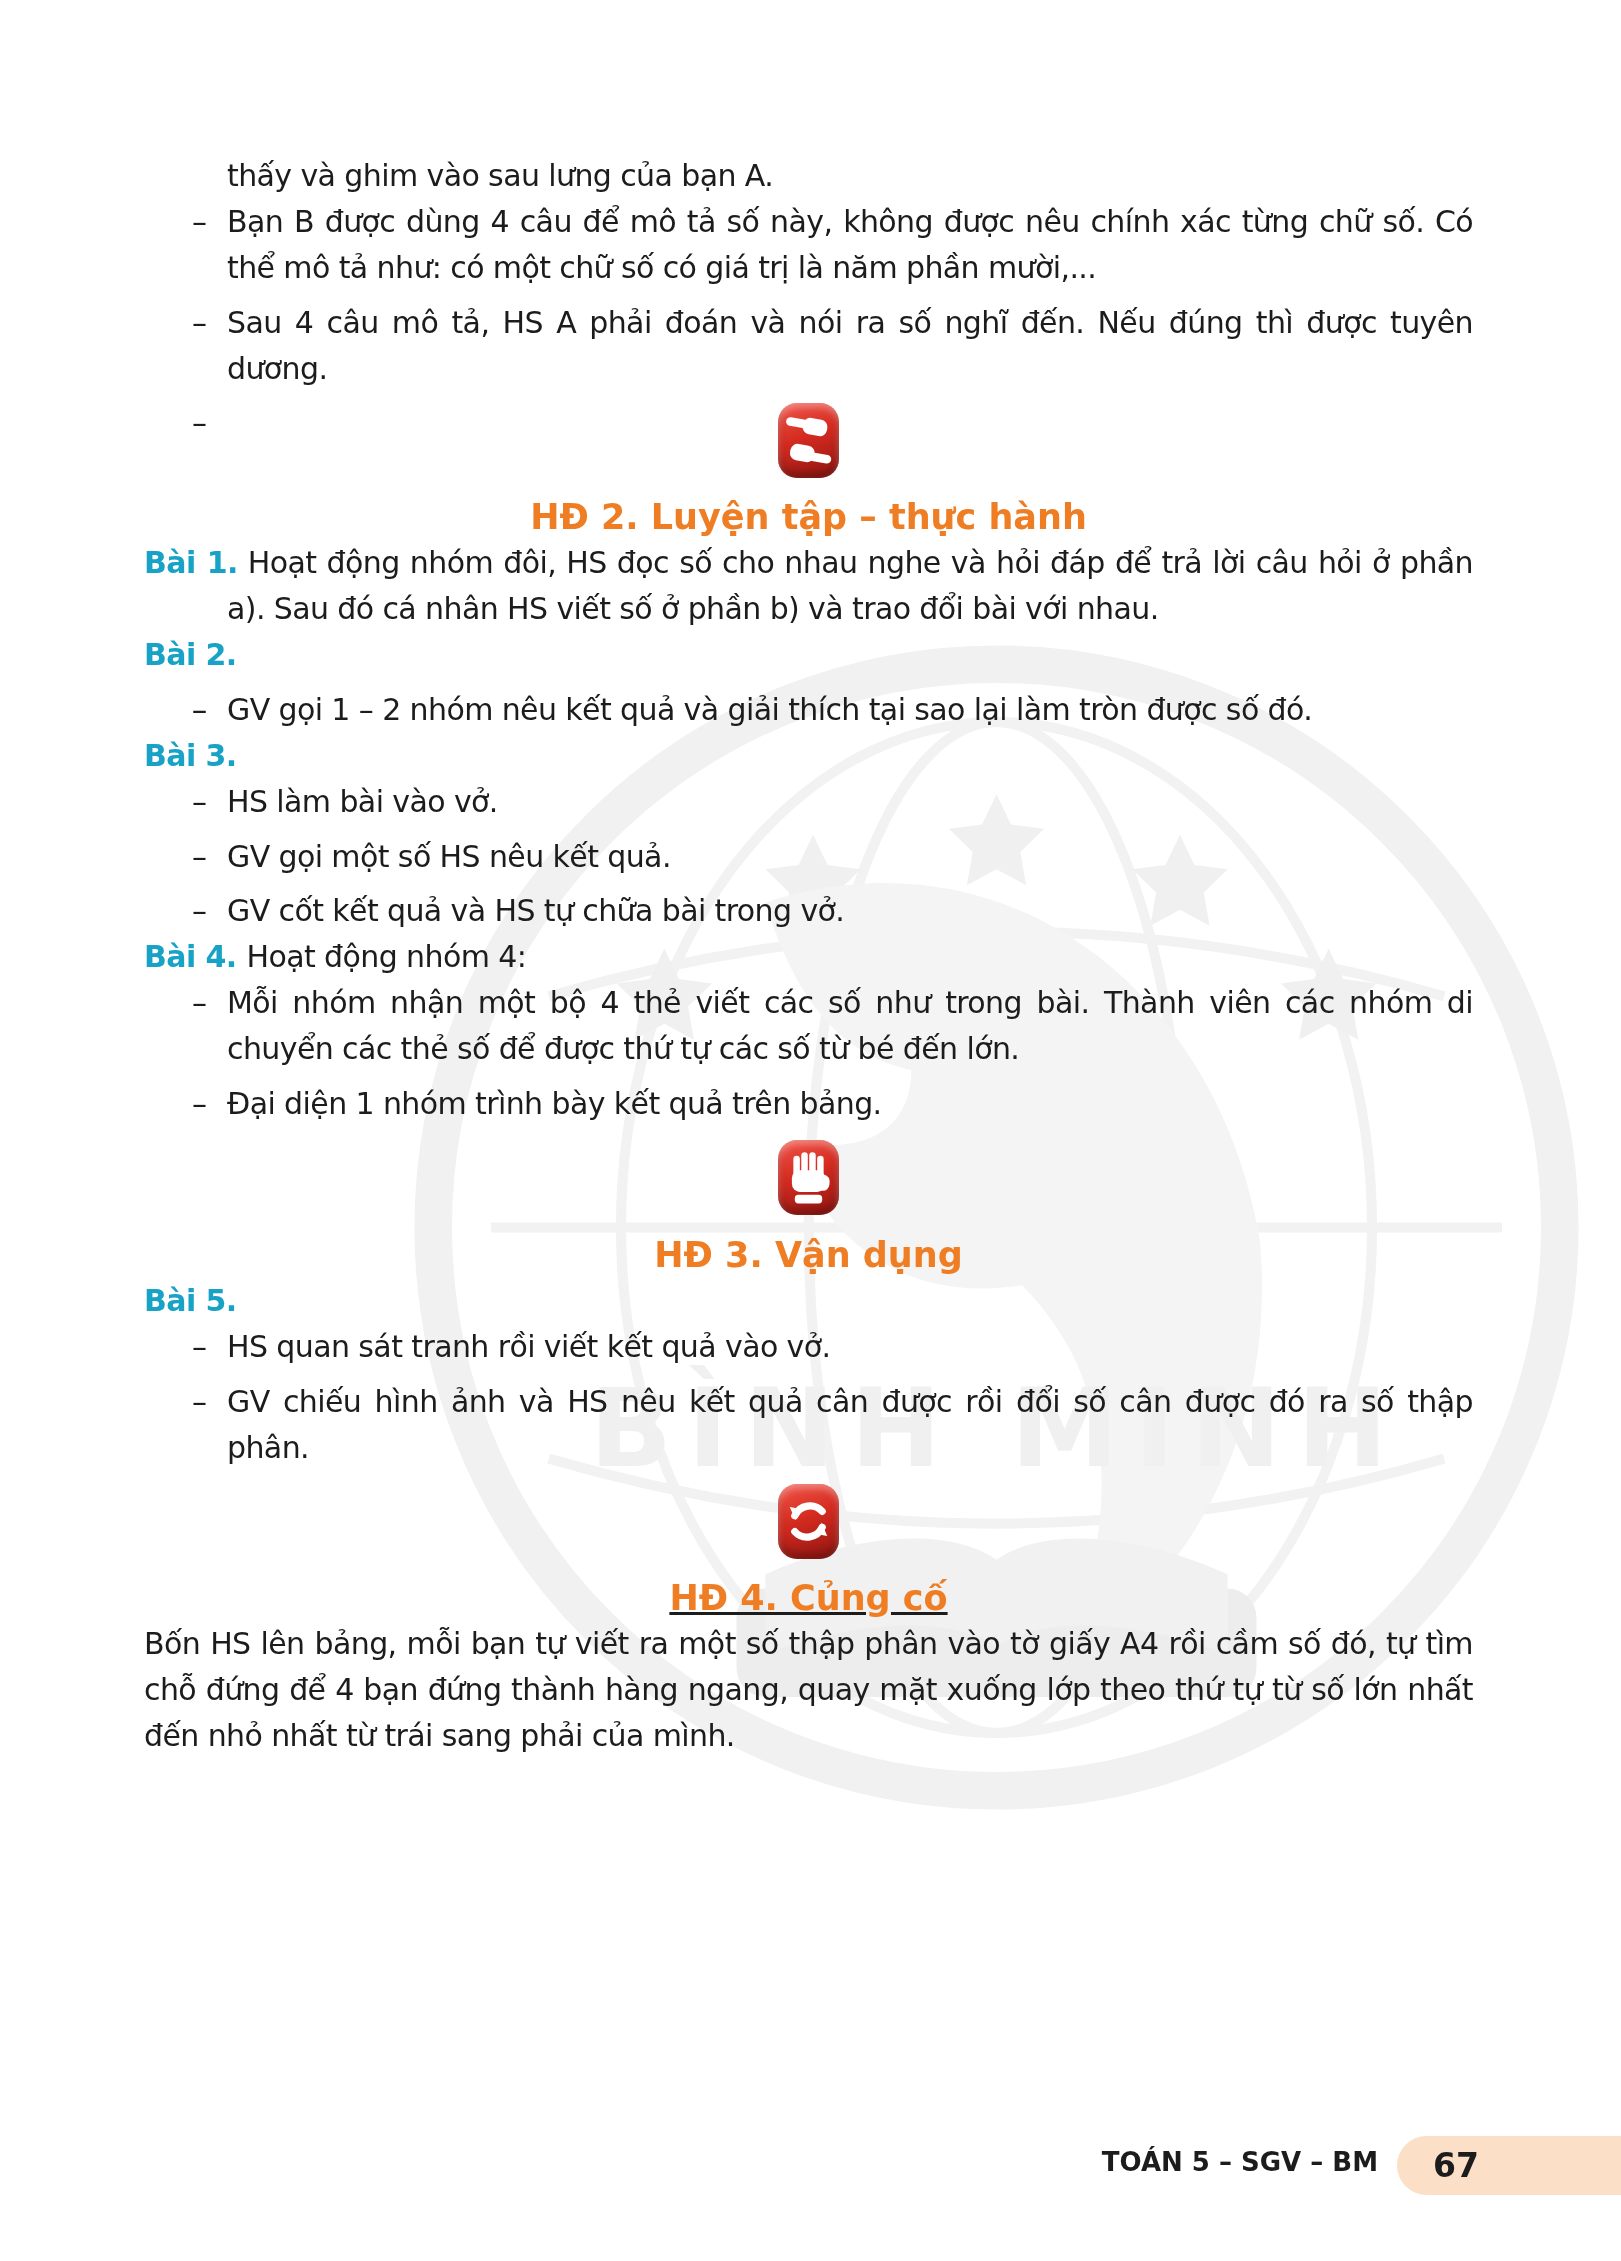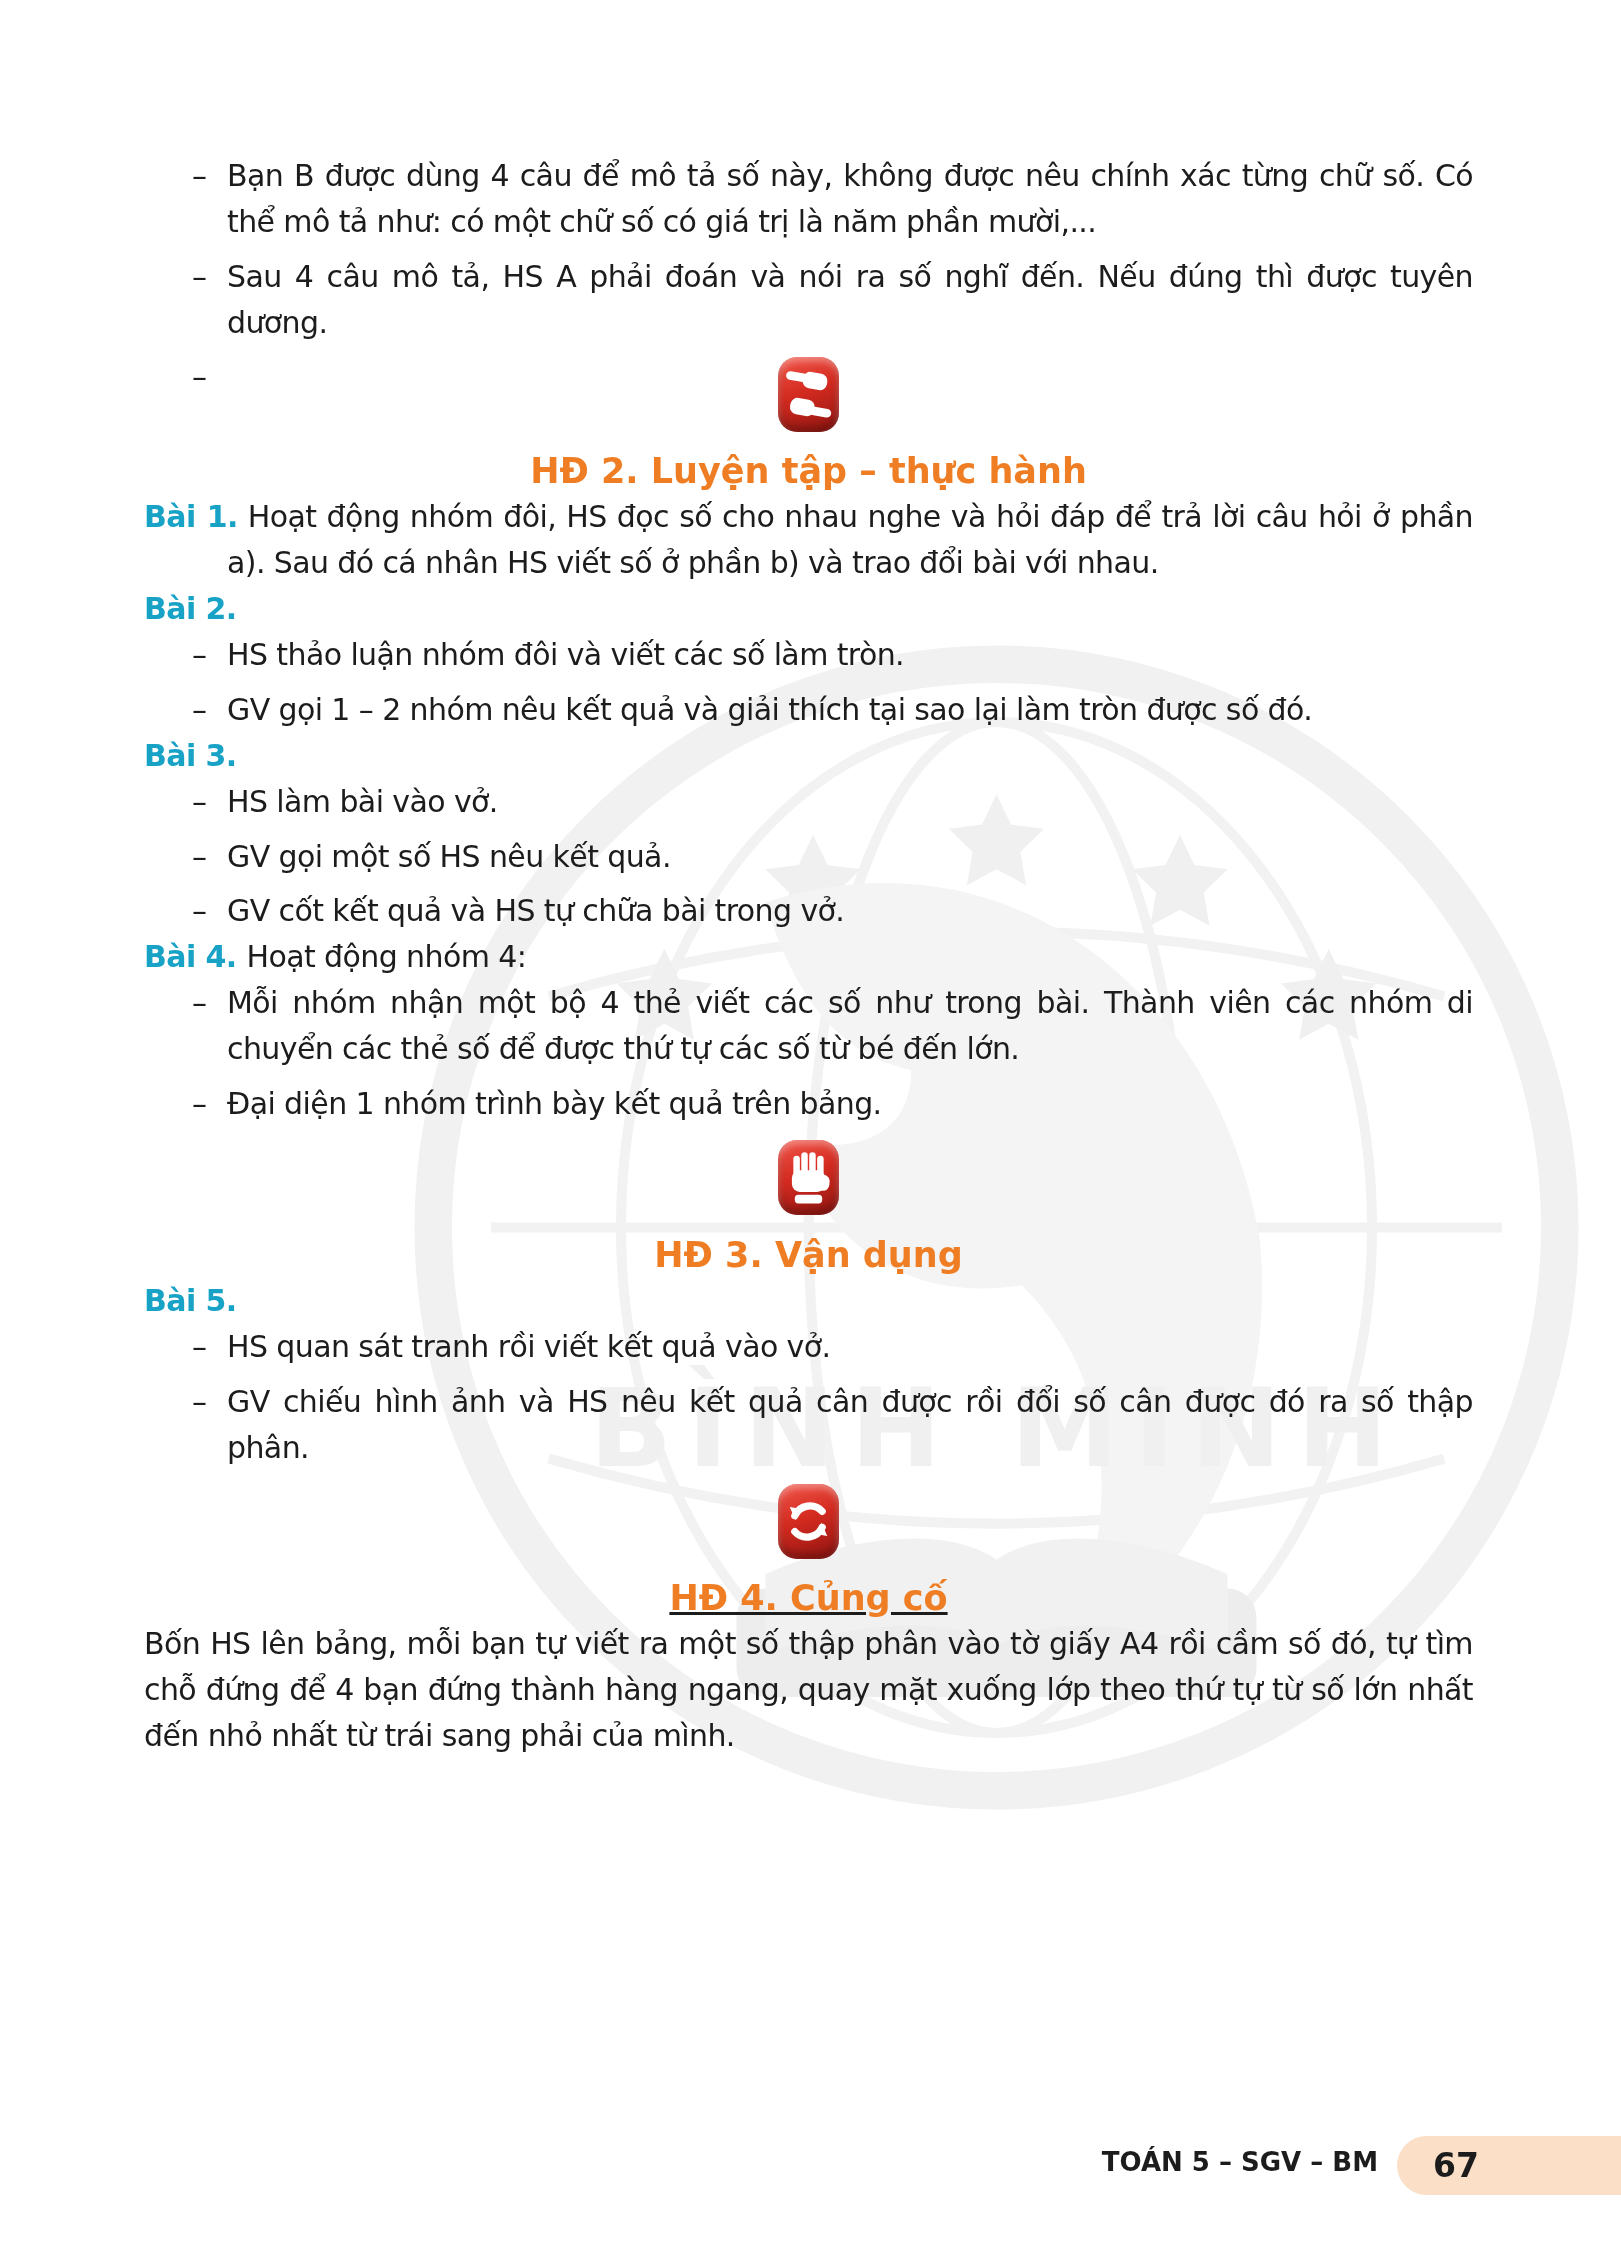--- a/index.html
+++ b/index.html
@@ -78,20 +78,21 @@
            C 700,782 762,742 762,662 C 660,640 600,560 560,430 Z" fill="#f4f4f4"></path>
       <rect x="520" y="1380" width="720" height="150" rx="40" fill="#ededed"></rect>
       <path d="M560,1360 C 700,1298 820,1298 880,1340 C 940,1298 1060,1298 1200,1360
            L 1200,1470 C 1060,1420 940,1420 880,1460 C 820,1420 700,1420 560,1470 Z" fill="#f1f1f1"></path>
       <text x="880" y="1210" text-anchor="middle" font-size="150" font-weight="bold" letter-spacing="22" fill="#f0f0f0">BÌNH MINH</text>
     </g>
   </svg>
 
   <div class="content">
 
+    <p class="cont-line">thấy và ghim vào sau lưng của bạn A.</p>
 
     <ul class="dash-list ul-intro">
       <li><span class="dash">–</span><span>Bạn B được dùng 4 câu để mô tả số này, không được nêu chính xác từng chữ số. Có thể mô tả như: có một chữ số có giá trị là năm phần mười,...</span></li>
       <li><span class="dash">–</span><span>Sau 4 câu mô tả, HS A phải đoán và nói ra số nghĩ đến. Nếu đúng thì được tuyên dương.</span></li>
       <li><span class="dash">–</span></li>
     </ul>
 
     <div class="hd-row hd2-row">
       <div class="icon-tile">
         <svg width="61" height="75" viewBox="0 0 84 104" aria-hidden="true">
@@ -107,21 +108,21 @@
           </g>
         </svg>
       </div>
       <span class="hd-title">HĐ 2. Luyện tập – thực hành</span>
     </div>
 
     <p class="bai bai1"><span class="bai-label">Bài 1.</span><span>Hoạt động nhóm đôi, HS đọc số cho nhau nghe và hỏi đáp để trả lời câu hỏi ở phần a). Sau đó cá nhân HS viết số ở phần b) và trao đổi bài với nhau.</span></p>
 
     <p class="bai bai2"><span class="bai-label">Bài 2.</span></p>
     <ul class="dash-list ul-bai2">
-      <li><span class="dash">–</span><span>HS thảo luận nhóm đôi và viết các số làm tròn.</span></li>
+      <li><span class="dash">–</span></li>
       <li><span class="dash">–</span><span>GV gọi 1 – 2 nhóm nêu kết quả và giải thích tại sao lại làm tròn được số đó.</span></li>
     </ul>
 
     <p class="bai bai3"><span class="bai-label">Bài 3.</span></p>
     <ul class="dash-list ul-bai3">
       <li><span class="dash">–</span><span>HS làm bài vào vở.</span></li>
       <li><span class="dash">–</span><span>GV gọi một số HS nêu kết quả.</span></li>
       <li><span class="dash">–</span><span>GV cốt kết quả và HS tự chữa bài trong vở.</span></li>
     </ul>
 

